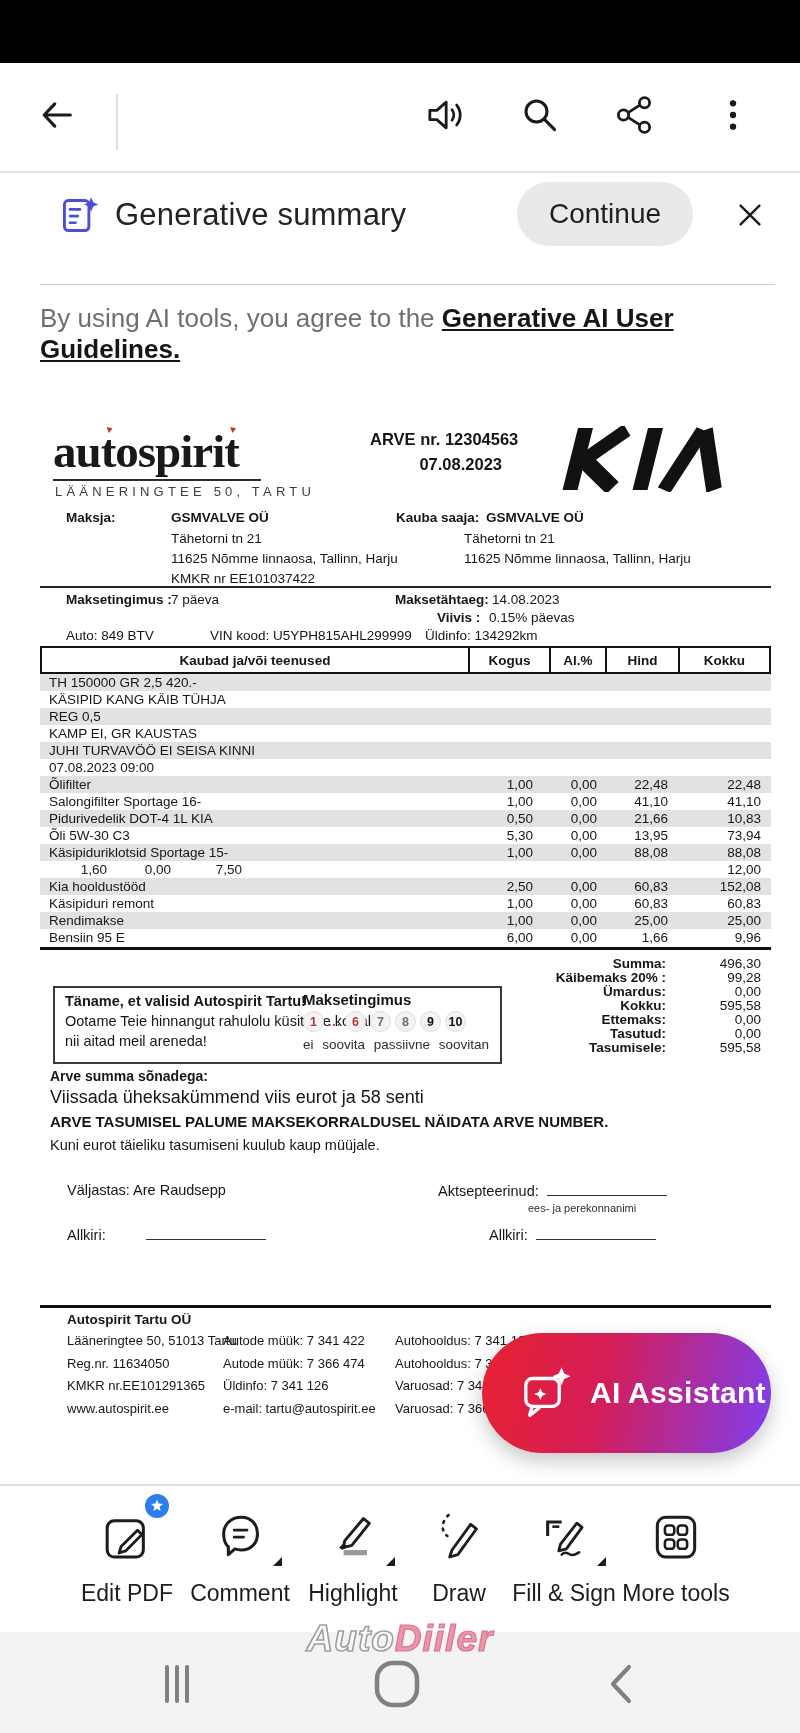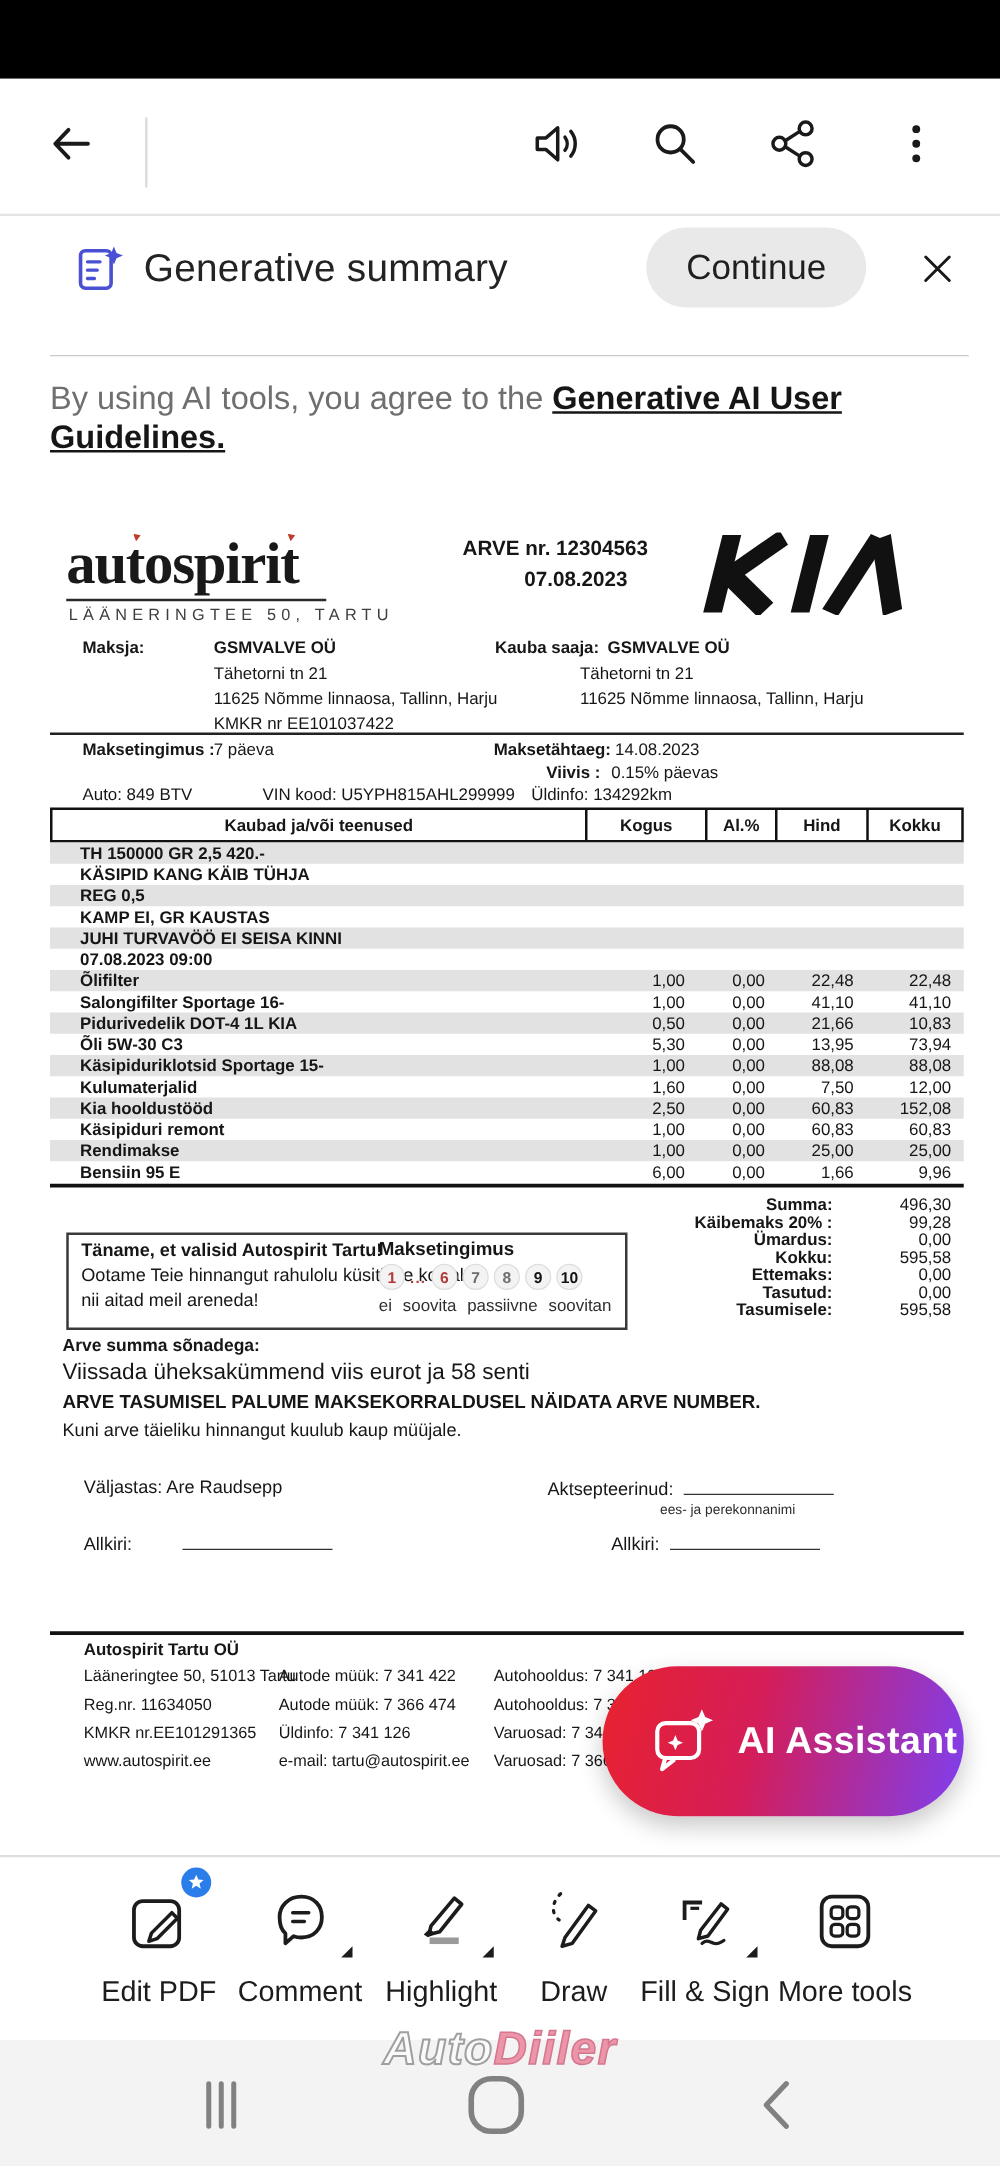--- a/index.html
+++ b/index.html
@@ -41,24 +41,24 @@
   .arve-date{left:370px;top:455px;width:132px;text-align:right;font-weight:bold;font-size:16.5px;}
   .kia-logo{left:540px;top:426px;}
   
   .pt{font-size:13.5px;}
   .hr1{left:40px;top:586px;width:731px;height:2px;background:#222;}
   
   .inv-table{position:absolute;left:40px;top:646px;width:731px;}
   .thead{display:flex;border:2px solid #111;height:28px;box-sizing:border-box;font-weight:bold;}
   .thead div{display:flex;align-items:center;justify-content:center;border-left:2px solid #111;box-sizing:border-box;}
   .thead div:first-child{border-left:none;}
-  .c-desc{width:426px;}.c-qty{width:96px;}.c-al{width:56px;}.c-hind{width:73px;}.c-kokku{flex:1;}
+  .c-desc{width:426px;}.c-qty{width:81px;}.c-al{width:56px;}.c-hind{width:73px;}.c-kokku{flex:1;}
   .trow{display:flex;height:17px;line-height:17px;font-size:13.5px;}
   .rows .trow:nth-child(odd){background:#e2e2e2;}
-  .trow .c-desc{padding-left:24px;box-sizing:border-box;width:426px;overflow:hidden;white-space:nowrap;font-weight:bold;}
+  .trow .c-desc{padding-left:9px;box-sizing:border-box;width:426px;overflow:hidden;white-space:nowrap;}
   .trow .num{text-align:right;box-sizing:border-box;}
   .trow .c-qty{padding-right:14px;}
   .trow .c-al{padding-right:6px;}
   .trow .c-hind{padding-right:8px;}
   .trow .c-kokku{padding-right:10px;}
   .tbottom{height:3px;background:#111;margin-top:1px;}
   
   .totals{position:absolute;left:40px;top:957px;width:721px;}
   .total-row{display:flex;height:14px;line-height:14px;font-size:13.5px;}
   .total-row .lab{flex:1;text-align:right;font-weight:bold;}
@@ -305,21 +305,20 @@
             <div class="c-kokku num">73,94</div>
           </div>
           <div class="trow">
             <div class="c-desc">Käsipiduriklotsid Sportage 15-</div>
             <div class="c-qty num">1,00</div>
             <div class="c-al num">0,00</div>
             <div class="c-hind num">88,08</div>
             <div class="c-kokku num">88,08</div>
           </div>
           <div class="trow">
-            <div class="c-desc">Kulumaterjalid</div>
             <div class="c-qty num">1,60</div>
             <div class="c-al num">0,00</div>
             <div class="c-hind num">7,50</div>
             <div class="c-kokku num">12,00</div>
           </div>
           <div class="trow">
             <div class="c-desc">Kia hooldustööd</div>
             <div class="c-qty num">2,50</div>
             <div class="c-al num">0,00</div>
             <div class="c-hind num">60,83</div>
@@ -393,21 +392,21 @@
         <span class="sc gray">7</span>
         <span class="sc gray">8</span>
         <span class="sc black">9</span>
         <span class="sc black">10</span>
       </div>
     <div class="abs fb-legend">ei soovita passiivne soovitan</div>
 
     <div class="abs aw-label">Arve summa sõnadega:</div>
     <div class="abs aw-val">Viissada üheksakümmend viis eurot ja 58 senti</div>
     <div class="abs notice1">ARVE TASUMISEL PALUME MAKSEKORRALDUSEL NÄIDATA ARVE NUMBER.</div>
-    <div class="abs notice2">Kuni arve täieliku hinnangut kuulub kaup müüjale.</div>
+    <div class="abs notice2">Kuni eurot täieliku tasumiseni kuulub kaup müüjale.</div>
 
     <div class="abs issued">Väljastas: Are Raudsepp</div>
     <div class="abs accepted"><span>Aktsepteerinud:</span><span class="sig-line"></span></div>
     <div class="abs accepted-hint">ees- ja perekonnanimi</div>
     <div class="abs allkiri-l"><span>Allkiri:</span><span class="sig-line"></span></div>
     <div class="abs allkiri-r"><span>Allkiri:</span><span class="sig-line"></span></div>
 
     <div class="abs hr2"></div>
     <div class="abs f-company">Autospirit Tartu OÜ</div>
     <div class="f-col f-col1" id="f-col1">

